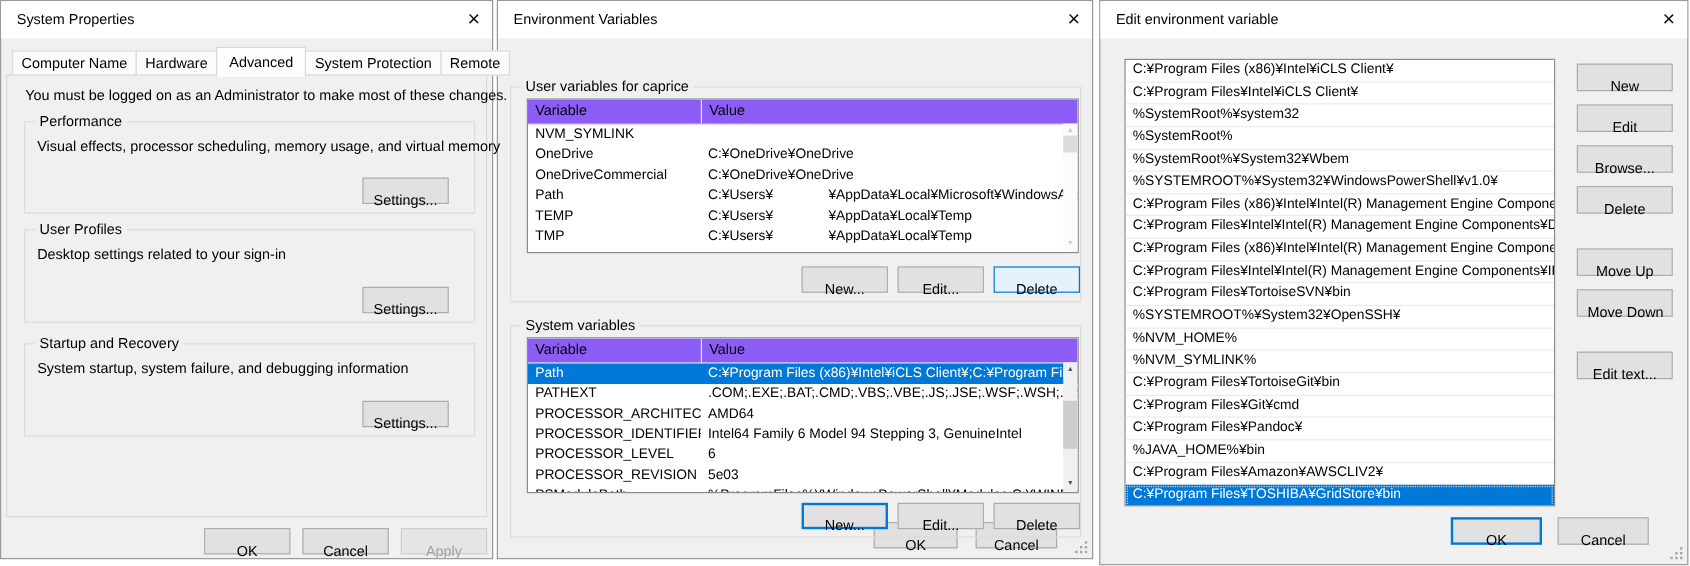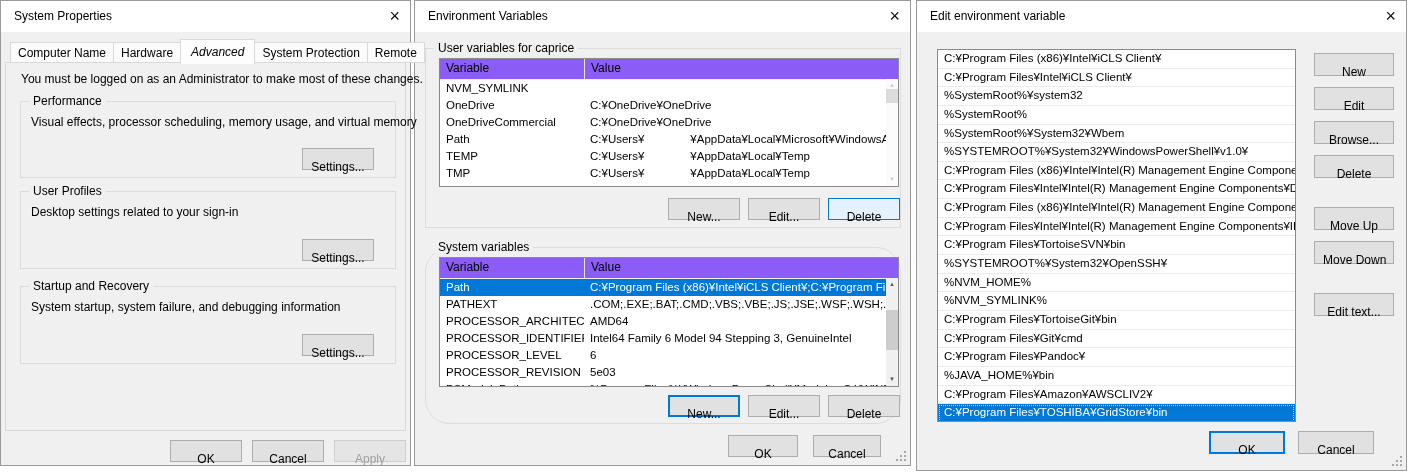--- a/index.html
+++ b/index.html
@@ -12,21 +12,21 @@
 
   .titlebar{position:absolute;left:0;top:0;right:0;height:31px;background:#ffffff;}
   .title{position:absolute;left:13px;top:8px;white-space:nowrap;}
   .close{position:absolute;right:10px;top:4px;font-size:18px;font-weight:300;line-height:22px;color:#111;cursor:default;}
 
   
   .tabs{position:absolute;left:9px;top:38px;height:24px;display:flex;align-items:flex-end;z-index:3;}
   .tab{height:21px;line-height:20px;padding:0 7px;background:#fbfbfb;border:1px solid #d9d9d9;
        margin-right:-1px;box-sizing:border-box;white-space:nowrap;}
   .tab.active{position:relative;z-index:4;height:25px;line-height:24px;padding:0 10px;
-       background:#fdfdfd;margin-bottom:-1px;border-bottom:none;font-style:italic;}
+       background:#fdfdfd;margin-bottom:-1px;border-bottom:none;}
   .tab-page{position:absolute;left:4px;top:61px;width:401px;height:369px;background:#f0f0f0;
        border:1px solid #d9d9d9;box-sizing:border-box;z-index:1;}
   .admin-note{position:absolute;left:20px;top:71px;z-index:2;white-space:nowrap;}
   .groupbox{position:absolute;border:1px solid #dcdcdc;box-sizing:border-box;z-index:2;}
   .gb-label{position:absolute;top:-8px;left:8px;background:#f0f0f0;padding:0 4px;line-height:14px;white-space:nowrap;}
   .gb-desc{position:absolute;left:10px;top:13px;white-space:nowrap;}
   #win-left .groupbox{left:19px;width:376px;}
   .g1{top:100px;height:77px;} .g2{top:190px;height:78px;} .g3{top:285px;height:78px;}
 
   .btn{position:absolute;background:#e1e1e1;border:1px solid #adadad;box-sizing:border-box;
@@ -35,22 +35,22 @@
   .btn.focus-default{border:2px solid #0078d7;line-height:18px;}
   .btn.focus-fill{border:1px solid #0078d7;background:#e5f1fb;}
   .btn.disabled{color:#a0a0a0;border-color:#cfcfcf;background:#e5e5e5;}
   .settings{right:21px;bottom:7px;width:72px;height:22px;}
   .env-btn{left:259px;top:379px;width:125px;height:24px;z-index:2;}
   .ok-l{left:169px;top:439px;width:72px;height:22px;}
   .cancel-l{left:251px;top:439px;width:72px;height:22px;}
   .apply-l{left:333px;top:439px;width:72px;height:22px;}
 
   
-  #win-mid .groupbox{left:10px;width:476px;}
-  .gv1{top:47px;height:180px;} .gv2{top:246px;height:177px;border-radius:25px;}
+  #win-mid .groupbox{left:10px;width:476px;margin-top:24px;}
+  .gv1{top:47px;height:180px;} .gv2{top:246px;height:177px;}
   .lv{position:absolute;left:13px;width:460px;background:#fff;border:1px solid #8a8a8a;
       box-sizing:border-box;overflow:hidden;}
   .gv1 .lv{top:9px;height:129px;} .gv2 .lv{top:9px;height:130px;}
   .lv-head{display:flex;height:20px;line-height:19px;background:#8b5cf6;border-bottom:1px solid #ededed;}
   .lv-head .c1{width:144px;padding-left:6px;box-sizing:border-box;flex:none;}
   .lv-head .c2{flex:1;padding-left:6px;border-left:1px solid #e5e5e5;}
   .lv-row{display:flex;height:17px;line-height:17px;font-size:11.5px;white-space:nowrap;}
   .lv-row .c1{width:144px;padding-left:6px;box-sizing:border-box;flex:none;overflow:hidden;}
   .lv-row .c2{flex:1;padding-left:6px;overflow:hidden;}
   .lv-row.sel{background:#0078d7;color:#fff;}

